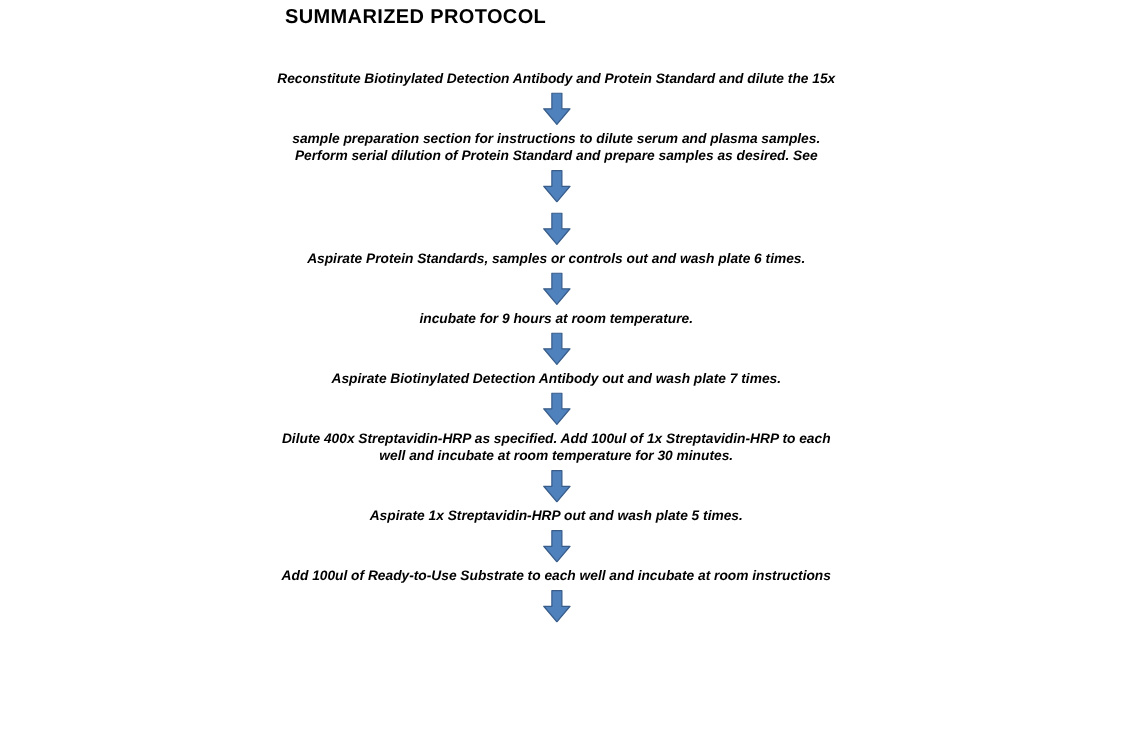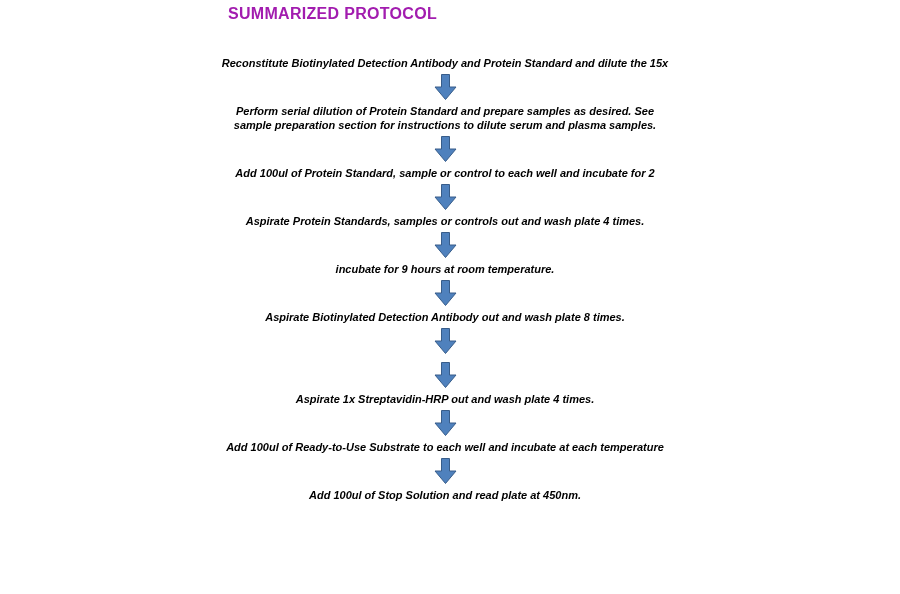--- a/index.html
+++ b/index.html
@@ -10,21 +10,21 @@
     position: relative;
     overflow: hidden;
   }
   .title {
     position: absolute;
     left: 228px; top: 5px;
     margin: 0;
     font-size: 16px;
     font-weight: bold;
     letter-spacing: 0.3px;
-    color: #a21caf;
+    color: #000000;
   }
   .flow {
     position: absolute;
     left: 0; top: 56px;
     width: 890px;
     display: flex;
     flex-direction: column;
     align-items: center;
     font-style: italic;
   }
@@ -60,95 +60,95 @@
       <div class="line">Reconstitute Biotinylated Detection Antibody and Protein Standard and dilute the 15x</div>
     </div>
 
     <div class="arrow">
       <svg width="23" height="26" viewBox="0 0 23 26">
           <path d="M7.5 0.5 H15.5 V13 H22 L11.5 25.5 L1 13 H7.5 Z"></path>
         </svg>
     </div>
 
     <div class="step">
+      <div class="line">sample preparation section for instructions to dilute serum and plasma samples.</div>
       <div class="line">Perform serial dilution of Protein Standard and prepare samples as desired. See</div>
-      <div class="line">sample preparation section for instructions to dilute serum and plasma samples.</div>
     </div>
 
     <div class="arrow">
       <svg width="23" height="26" viewBox="0 0 23 26">
           <path d="M7.5 0.5 H15.5 V13 H22 L11.5 25.5 L1 13 H7.5 Z"></path>
         </svg>
     </div>
 
     <div class="step">
-      <div class="line">Add 100ul of Protein Standard, sample or control to each well and incubate for 2</div>
     </div>
 
     <div class="arrow">
       <svg width="23" height="26" viewBox="0 0 23 26">
           <path d="M7.5 0.5 H15.5 V13 H22 L11.5 25.5 L1 13 H7.5 Z"></path>
         </svg>
     </div>
 
     <div class="step">
-      <div class="line">Aspirate Protein Standards, samples or controls out and wash plate 4 times.</div>
+      <div class="line">Aspirate Protein Standards, samples or controls out and wash plate 6 times.</div>
     </div>
 
     <div class="arrow">
       <svg width="23" height="26" viewBox="0 0 23 26">
           <path d="M7.5 0.5 H15.5 V13 H22 L11.5 25.5 L1 13 H7.5 Z"></path>
         </svg>
     </div>
 
     <div class="step">
       <div class="line">incubate for 9 hours at room temperature.</div>
     </div>
 
     <div class="arrow">
       <svg width="23" height="26" viewBox="0 0 23 26">
           <path d="M7.5 0.5 H15.5 V13 H22 L11.5 25.5 L1 13 H7.5 Z"></path>
         </svg>
     </div>
 
     <div class="step">
-      <div class="line">Aspirate Biotinylated Detection Antibody out and wash plate 8 times.</div>
+      <div class="line">Aspirate Biotinylated Detection Antibody out and wash plate 7 times.</div>
+    </div>
+
+    <div class="arrow">
+      <svg width="23" height="26" viewBox="0 0 23 26">
+          <path d="M7.5 0.5 H15.5 V13 H22 L11.5 25.5 L1 13 H7.5 Z"></path>
+        </svg>
+    </div>
+
+    <div class="step">
+      <div class="line">Dilute 400x Streptavidin-HRP as specified. Add 100ul of 1x Streptavidin-HRP to each</div>
+      <div class="line">well and incubate at room temperature for 30 minutes.</div>
+    </div>
+
+    <div class="arrow">
+      <svg width="23" height="26" viewBox="0 0 23 26">
+          <path d="M7.5 0.5 H15.5 V13 H22 L11.5 25.5 L1 13 H7.5 Z"></path>
+        </svg>
+    </div>
+
+    <div class="step">
+      <div class="line">Aspirate 1x Streptavidin-HRP out and wash plate 5 times.</div>
+    </div>
+
+    <div class="arrow">
+      <svg width="23" height="26" viewBox="0 0 23 26">
+          <path d="M7.5 0.5 H15.5 V13 H22 L11.5 25.5 L1 13 H7.5 Z"></path>
+        </svg>
+    </div>
+
+    <div class="step">
+      <div class="line">Add 100ul of Ready-to-Use Substrate to each well and incubate at room instructions</div>
     </div>
 
     <div class="arrow">
       <svg width="23" height="26" viewBox="0 0 23 26">
           <path d="M7.5 0.5 H15.5 V13 H22 L11.5 25.5 L1 13 H7.5 Z"></path>
         </svg>
     </div>
 
 
-    <div class="arrow">
-      <svg width="23" height="26" viewBox="0 0 23 26">
-          <path d="M7.5 0.5 H15.5 V13 H22 L11.5 25.5 L1 13 H7.5 Z"></path>
-        </svg>
-    </div>
-
-    <div class="step">
-      <div class="line">Aspirate 1x Streptavidin-HRP out and wash plate 4 times.</div>
-    </div>
-
-    <div class="arrow">
-      <svg width="23" height="26" viewBox="0 0 23 26">
-          <path d="M7.5 0.5 H15.5 V13 H22 L11.5 25.5 L1 13 H7.5 Z"></path>
-        </svg>
-    </div>
-
-    <div class="step">
-      <div class="line">Add 100ul of Ready-to-Use Substrate to each well and incubate at each temperature</div>
-    </div>
-
-    <div class="arrow">
-      <svg width="23" height="26" viewBox="0 0 23 26">
-          <path d="M7.5 0.5 H15.5 V13 H22 L11.5 25.5 L1 13 H7.5 Z"></path>
-        </svg>
-    </div>
-
-    <div class="step">
-      <div class="line">Add 100ul of Stop Solution and read plate at 450nm.</div>
-    </div>
-
   </div>
 </div>
 
 </body></html>

